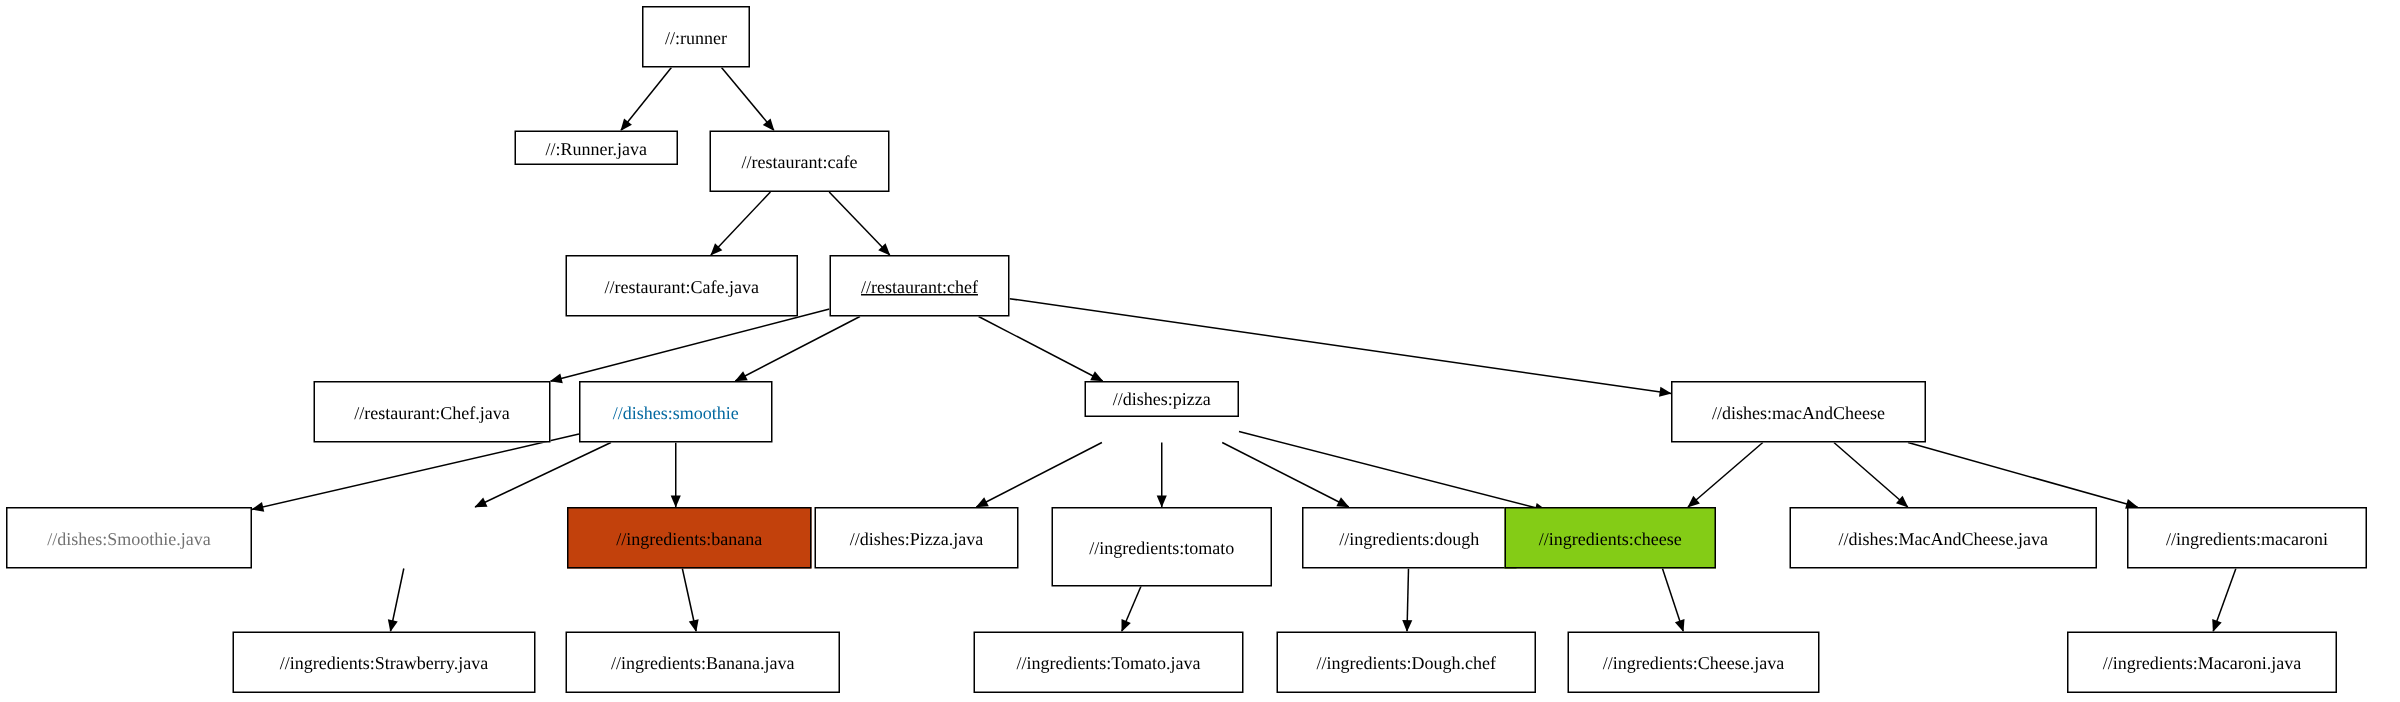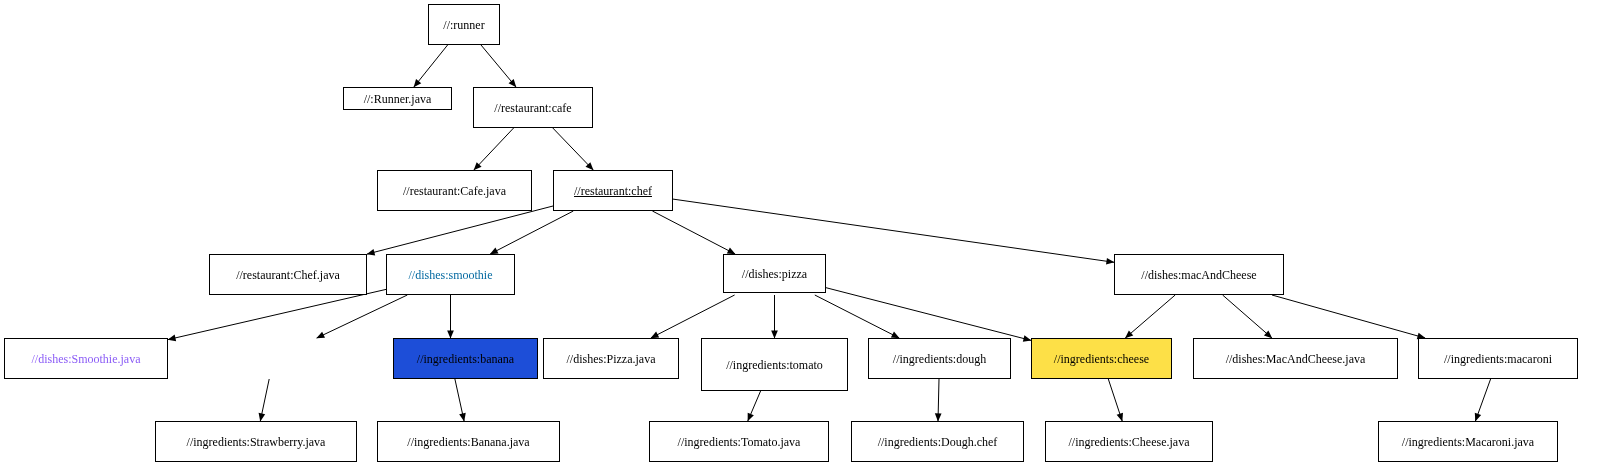--- a/index.html
+++ b/index.html
@@ -86,28 +86,28 @@
       </g>
   </svg>
   <div id="node-layer">
       <div class="node" style="left: 428px; top: 4px; width: 72px; height: 41px; border-color: rgb(0, 0, 0); background: rgb(255, 255, 255); color: rgb(0, 0, 0);">//:runner</div>
       <div class="node" style="left: 343px; top: 87px; width: 109px; height: 23px; border-color: rgb(0, 0, 0); background: rgb(255, 255, 255); color: rgb(0, 0, 0);">//:Runner.java</div>
       <div class="node" style="left: 473px; top: 87px; width: 120px; height: 41px; border-color: rgb(0, 0, 0); background: rgb(255, 255, 255); color: rgb(0, 0, 0);">//restaurant:cafe</div>
       <div class="node" style="left: 377px; top: 170px; width: 155px; height: 41px; border-color: rgb(0, 0, 0); background: rgb(255, 255, 255); color: rgb(0, 0, 0);">//restaurant:Cafe.java</div>
       <div class="node" style="left: 553px; top: 170px; width: 120px; height: 41px; border-color: rgb(0, 0, 0); background: rgb(255, 255, 255); color: rgb(0, 0, 0); text-decoration: underline;">//restaurant:chef</div>
       <div class="node" style="left: 209px; top: 254px; width: 158px; height: 41px; border-color: rgb(0, 0, 0); background: rgb(255, 255, 255); color: rgb(0, 0, 0);">//restaurant:Chef.java</div>
       <div class="node" style="left: 386px; top: 254px; width: 129px; height: 41px; border-color: rgb(0, 0, 0); background: rgb(255, 255, 255); color: #0369a1;">//dishes:smoothie</div>
-      <div class="node" style="left: 723px; top: 254px; width: 103px; height: 39px; border-color: rgb(0, 0, 0); background: rgb(255, 255, 255); color: rgb(0, 0, 0);">//dishes:pizza</div>
+      <div class="node" style="left: 723px; top: 254px; width: 103px; height: 24px; border-color: rgb(0, 0, 0); background: rgb(255, 255, 255); color: rgb(0, 0, 0);">//dishes:pizza</div>
       <div class="node" style="left: 1114px; top: 254px; width: 170px; height: 41px; border-color: rgb(0, 0, 0); background: rgb(255, 255, 255); color: rgb(0, 0, 0);">//dishes:macAndCheese</div>
-      <div class="node" style="left: 4px; top: 338px; width: 164px; height: 41px; border-color: rgb(0, 0, 0); background: rgb(255, 255, 255); color: #8b5cf6;">//dishes:Smoothie.java</div>
-      <div class="node" style="left: 393px; top: 338px; width: 145px; height: 41px; border-color: rgb(0, 0, 0); background: #1d4ed8; color: rgb(0, 0, 0);">//ingredients:banana</div>
+      <div class="node" style="left: 4px; top: 338px; width: 164px; height: 41px; border-color: rgb(0, 0, 0); background: rgb(255, 255, 255); color: #737373;">//dishes:Smoothie.java</div>
+      <div class="node" style="left: 378px; top: 338px; width: 163px; height: 41px; border-color: rgb(0, 0, 0); background: #c2410c; color: rgb(0, 0, 0);">//ingredients:banana</div>
       <div class="node" style="left: 543px; top: 338px; width: 136px; height: 41px; border-color: rgb(0, 0, 0); background: rgb(255, 255, 255); color: rgb(0, 0, 0);">//dishes:Pizza.java</div>
       <div class="node" style="left: 701px; top: 338px; width: 147px; height: 53px; border-color: rgb(0, 0, 0); background: rgb(255, 255, 255); color: rgb(0, 0, 0);">//ingredients:tomato</div>
       <div class="node" style="left: 868px; top: 338px; width: 143px; height: 41px; border-color: rgb(0, 0, 0); background: rgb(255, 255, 255); color: rgb(0, 0, 0);">//ingredients:dough</div>
-      <div class="node" style="left: 1031px; top: 338px; width: 141px; height: 41px; border-color: rgb(0, 0, 0); background: #fde047; color: rgb(0, 0, 0);">//ingredients:cheese</div>
+      <div class="node" style="left: 1003px; top: 338px; width: 141px; height: 41px; border-color: rgb(0, 0, 0); background: #84cc16; color: rgb(0, 0, 0);">//ingredients:cheese</div>
       <div class="node" style="left: 1193px; top: 338px; width: 205px; height: 41px; border-color: rgb(0, 0, 0); background: rgb(255, 255, 255); color: rgb(0, 0, 0);">//dishes:MacAndCheese.java</div>
       <div class="node" style="left: 1418px; top: 338px; width: 160px; height: 41px; border-color: rgb(0, 0, 0); background: rgb(255, 255, 255); color: rgb(0, 0, 0);">//ingredients:macaroni</div>
       <div class="node" style="left: 155px; top: 421px; width: 202px; height: 41px; border-color: rgb(0, 0, 0); background: rgb(255, 255, 255); color: rgb(0, 0, 0);">//ingredients:Strawberry.java</div>
       <div class="node" style="left: 377px; top: 421px; width: 183px; height: 41px; border-color: rgb(0, 0, 0); background: rgb(255, 255, 255); color: rgb(0, 0, 0);">//ingredients:Banana.java</div>
       <div class="node" style="left: 649px; top: 421px; width: 180px; height: 41px; border-color: rgb(0, 0, 0); background: rgb(255, 255, 255); color: rgb(0, 0, 0);">//ingredients:Tomato.java</div>
       <div class="node" style="left: 851px; top: 421px; width: 173px; height: 41px; border-color: rgb(0, 0, 0); background: rgb(255, 255, 255); color: rgb(0, 0, 0);">//ingredients:Dough.chef</div>
       <div class="node" style="left: 1378px; top: 421px; width: 180px; height: 41px; border-color: rgb(0, 0, 0); background: rgb(255, 255, 255); color: rgb(0, 0, 0);">//ingredients:Macaroni.java</div>
       <div class="node" style="left: 1045px; top: 421px; width: 168px; height: 41px; border-color: rgb(0, 0, 0); background: rgb(255, 255, 255); color: rgb(0, 0, 0);">//ingredients:Cheese.java</div>
     </div>
 </div>

